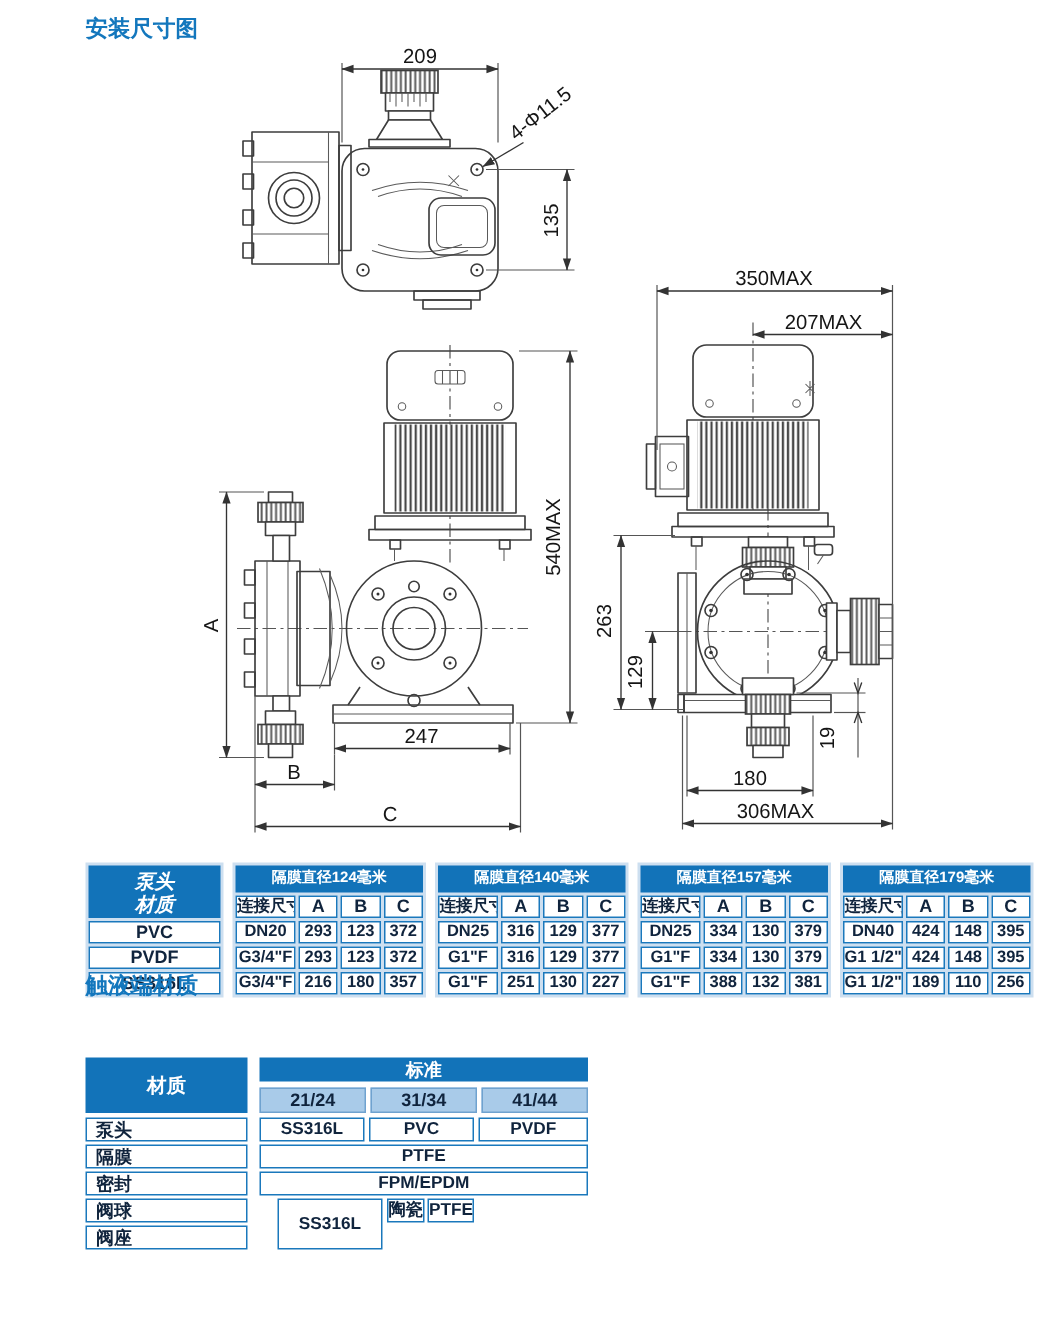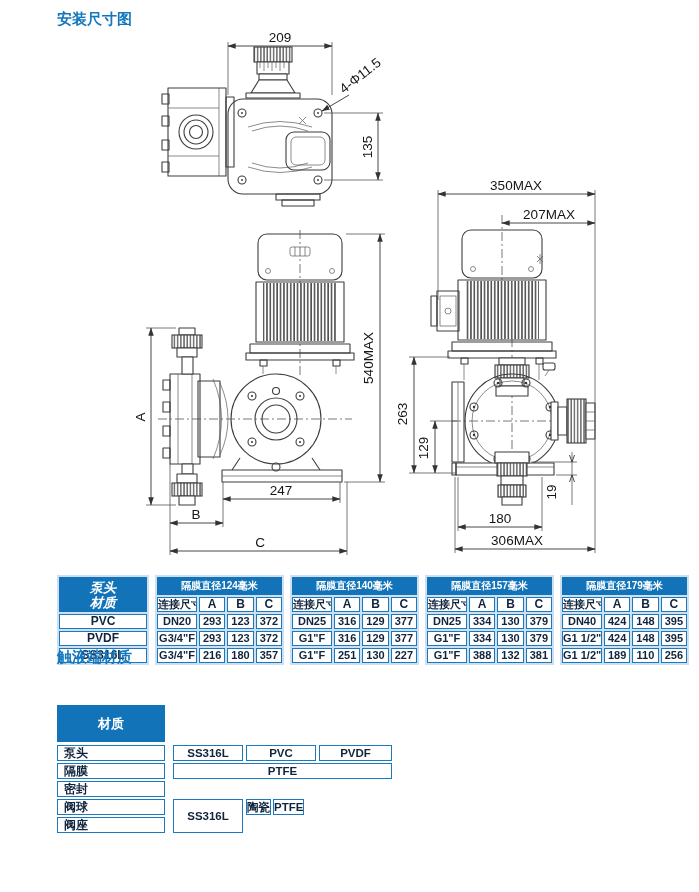--- a/index.html
+++ b/index.html
@@ -46,21 +46,21 @@
   .wt-row{display:flex;gap:8px;margin-bottom:2px;}
   .wt-label{width:108px;box-sizing:border-box;border:1px solid #1a78bc;
             background:#fff;font-weight:bold;font-size:12px;height:16px;
             line-height:14px;padding-left:6px;color:#10243d;}
   .wt-vals{flex:1;display:flex;gap:3px;}
   .wt-cell{box-sizing:border-box;border:1px solid #1a78bc;background:#fff;
            font-weight:bold;font-size:11.5px;text-align:center;height:16px;
            line-height:14px;color:#10243d;}
   .w1{width:70px;}
   .wide{flex:1;}
-  .wt-group{display:flex;gap:8px;}
+  .wt-group{display:flex;gap:20px;}
   .wt-group .labels{width:108px;display:flex;flex-direction:column;gap:2px;}
   .wt-group .labels .wt-label{width:100%;}
   .wt-group .gvals{flex:1;display:flex;gap:3px;}
   .tall{width:70px;height:34px;line-height:32px;}
   .stack{flex:1;display:flex;gap:2px;}
 </style>
 </head>
 <body>
 
 <h1 class="title">安装尺寸图</h1>
@@ -417,40 +417,51 @@
       <div class="cell colv">256</div>
     </div>
   </div>
 </div>
 
 <h2 class="title2">触液端材质</h2>
 
 <div class="wettable">
   <div class="wt-hrow">
     <div class="wt-matheader">材质</div>
+    <div class="wt-right">
+      <div class="wt-std">标准</div>
+      <div class="wt-variants">
+        <div class="wt-variant">21/24</div>
+        <div class="wt-variant">31/34</div>
+        <div class="wt-variant">41/44</div>
+      </div>
+    </div>
   </div>
 
   <div class="wt-row">
     <div class="wt-label">泵头</div>
     <div class="wt-vals">
       <div class="wt-cell w1">SS316L</div>
       <div class="wt-cell w1">PVC</div>
       <div class="wt-cell wide">PVDF</div>
     </div>
   </div>
 
   <div class="wt-row">
     <div class="wt-label">隔膜</div>
     <div class="wt-vals">
       <div class="wt-cell wide">PTFE</div>
     </div>
   </div>
 
   <div class="wt-row">
     <div class="wt-label">密封</div>
+    <div class="wt-vals">
+      <div class="wt-cell wide">FPM/EPDM</div>
+    </div>
   </div>
 
   <div class="wt-group">
     <div class="labels">
       <div class="wt-label">阀球</div>
       <div class="wt-label">阀座</div>
     </div>
     <div class="gvals">
       <div class="wt-cell tall">SS316L</div>
       <div class="stack">

